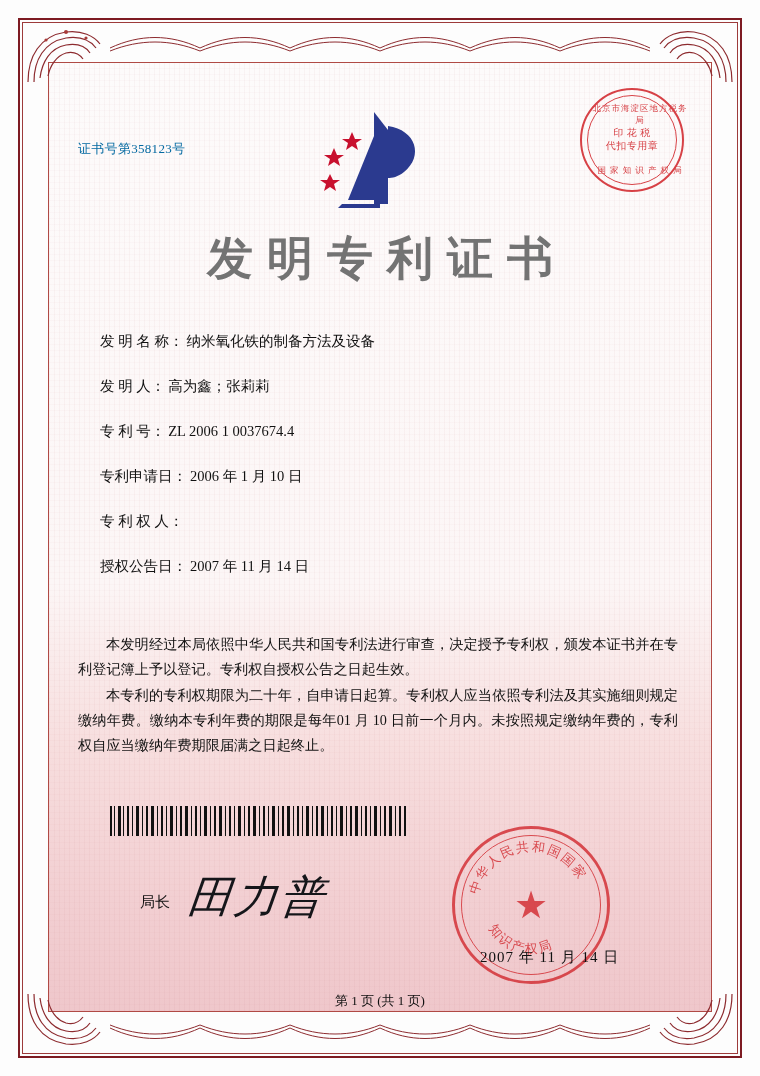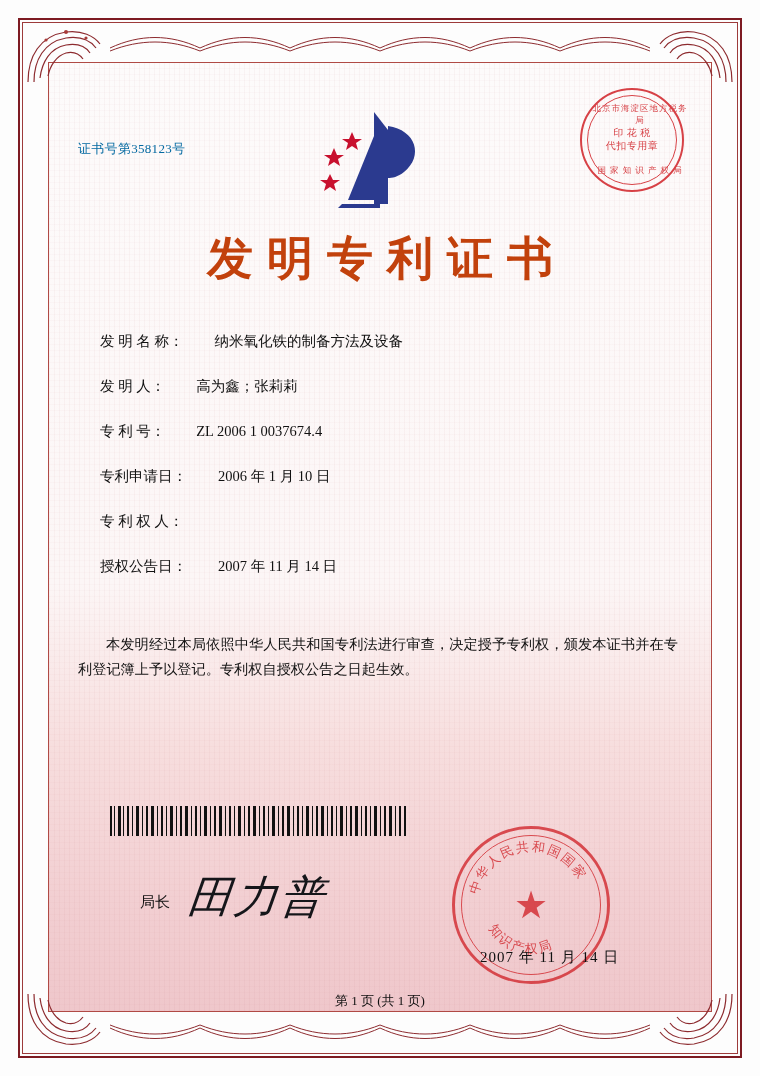--- a/index.html
+++ b/index.html
@@ -140,38 +140,37 @@
 
   .title {
     position: absolute;
     left: 0;
     top: 228px;
     width: 760px;
     text-align: center;
     font-size: 46px;
     letter-spacing: 14px;
     font-weight: bold;
-    color: #c2410c;
+    color: #737373;
     font-family: "Liberation Serif", serif;
     text-indent: 14px;
   }
 
   .fields {
     position: absolute;
     left: 100px;
     top: 332px;
     width: 560px;
   }
   .field-row {
     display: flex;
     align-items: baseline;
     margin-bottom: 26px;
     font-size: 14.5px;
     color: #111;
-    gap: 28px;
   }
   .field-label {
     white-space: pre;
     font-family: "Liberation Serif", serif;
   }
   .field-value {
     font-family: "Liberation Serif", serif;
     padding-left: 3px;
   }
 
@@ -387,20 +386,21 @@
       <span class="field-label">专 利 权 人：</span>
     </div>
     <div class="field-row">
       <span class="field-label">授权公告日：</span>
       <span class="field-value">2007 年 11 月 14 日</span>
     </div>
   </div>
 
   <div class="body-text">
     <p>本发明经过本局依照中华人民共和国专利法进行审查，决定授予专利权，颁发本证书并在专利登记簿上予以登记。专利权自授权公告之日起生效。</p>
+    <p>本专利的专利权期限为二十年，自申请日起算。专利权人应当依照专利法及其实施细则规定缴纳年费。缴纳本专利年费的期限是每年01 月 10 日前一个月内。未按照规定缴纳年费的，专利权自应当缴纳年费期限届满之日起终止。</p>
   </div>
 
   <div class="barcode">
     <svg width="300" height="30" viewBox="0 0 300 30">
       <g fill="#111">
         <rect x="0" y="0" width="2" height="30"></rect>
           <rect x="4" y="0" width="1" height="30"></rect>
         <rect x="8" y="0" width="3" height="30"></rect>
           <rect x="13" y="0" width="1" height="30"></rect>
         <rect x="17" y="0" width="2" height="30"></rect>

